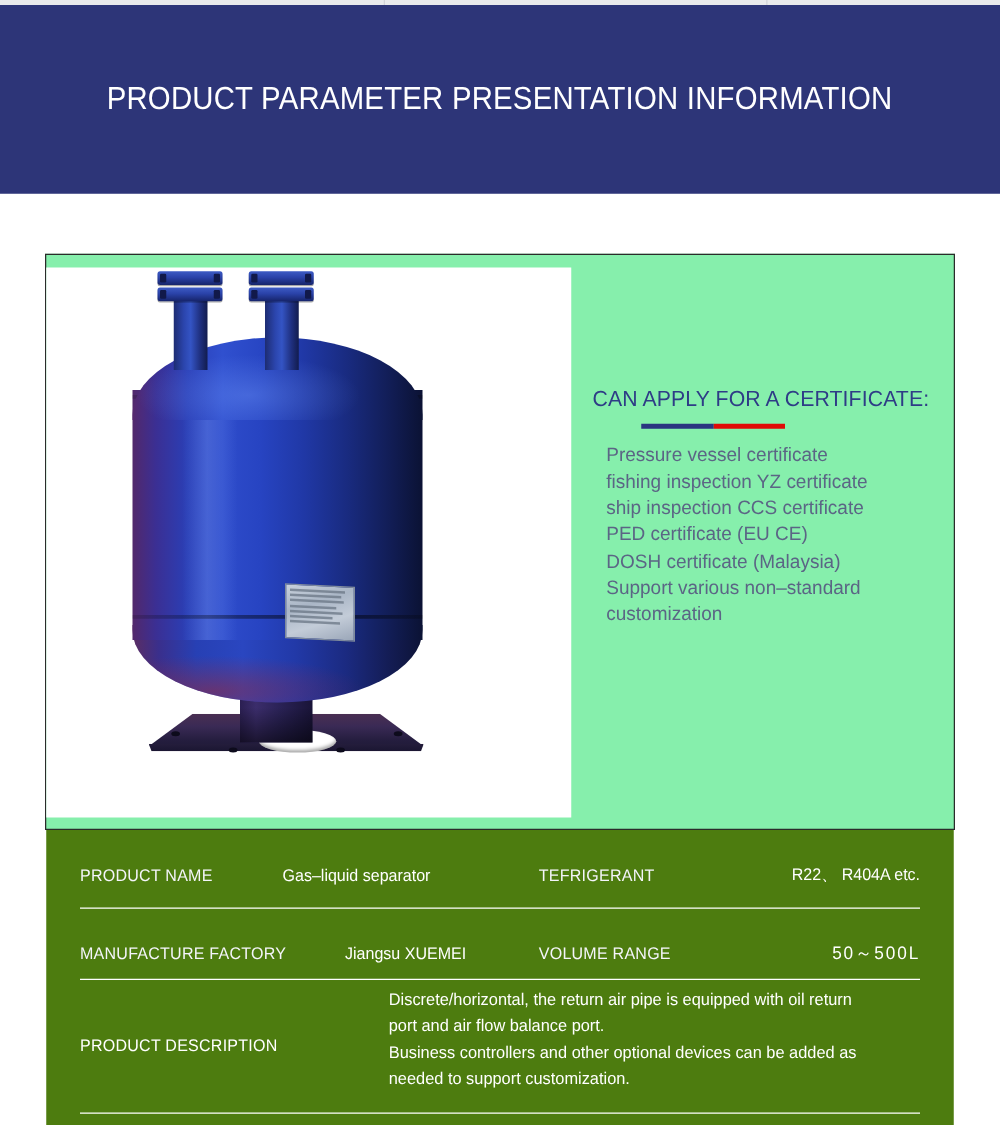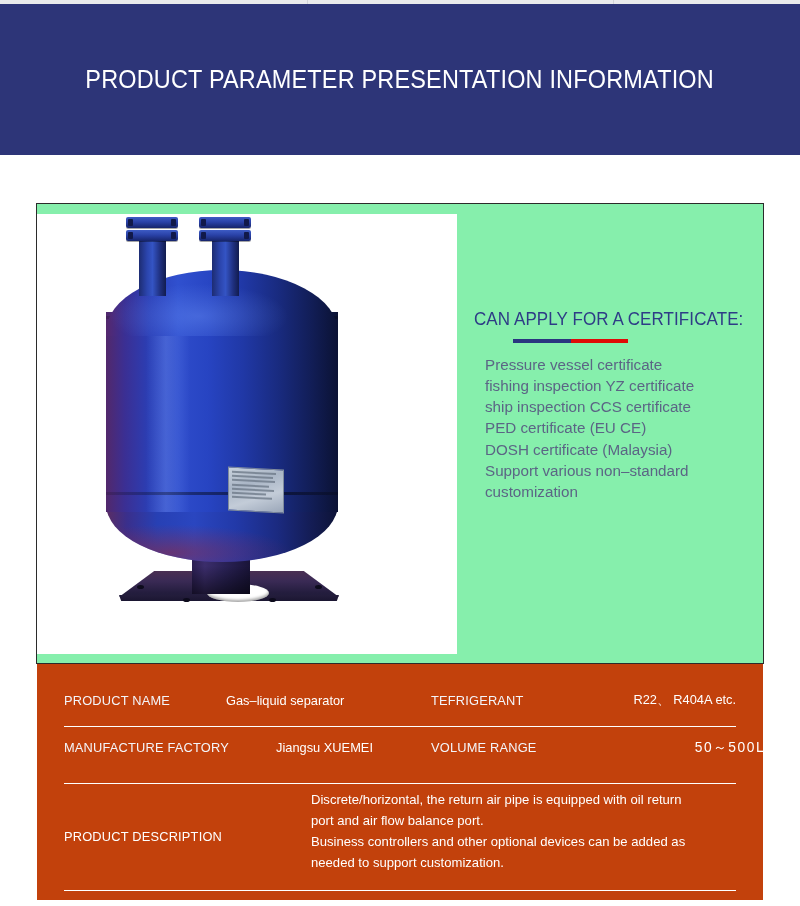--- a/index.html
+++ b/index.html
@@ -254,21 +254,21 @@
     transform: scaleX(0.98);
     transform-origin: left top;
   }
   .cert-list div { white-space: nowrap; }
 
   
   .spec-table {
     position: absolute;
     left: 37px; top: 664px;
     width: 726px; height: 236px;
-    background: #c2410c;
+    background: #4d7c0f;
     color: #ffffff;
     box-sizing: border-box;
   }
   .spec-row {
     position: absolute;
     left: 0; width: 726px;
     display: flex;
     align-items: center;
   }
   .spec-row .label {
@@ -416,21 +416,21 @@
 
   <div class="spec-row" style="top:24px; height:24px;">
     <div class="label r1-label">PRODUCT NAME</div>
     <div class="value r1-value">Gas–liquid separator</div>
     <div class="label r1-label2">TEFRIGERANT</div>
     <div class="value" style="position:absolute; right:27px; transform-origin:right center;">R22、 R404A etc.</div>
   </div>
 
   <div class="rule" style="top:62px;"></div>
 
-  <div class="spec-row" style="top:71px; height:24px;padding-left:29px;">
+  <div class="spec-row" style="top:86px; height:24px;">
     <div class="label r1-label">MANUFACTURE FACTORY</div>
     <div class="value" style="position:absolute; left:239px;">Jiangsu XUEMEI</div>
     <div class="label r1-label2">VOLUME RANGE</div>
     <div class="value" style="position:absolute; right:27px; transform-origin:right center; letter-spacing:1.6px; font-size:14.5px;">50～500L</div>
   </div>
 
   <div class="rule" style="top:119px;"></div>
 
   <div>
     <div class="desc-label">PRODUCT DESCRIPTION</div>

